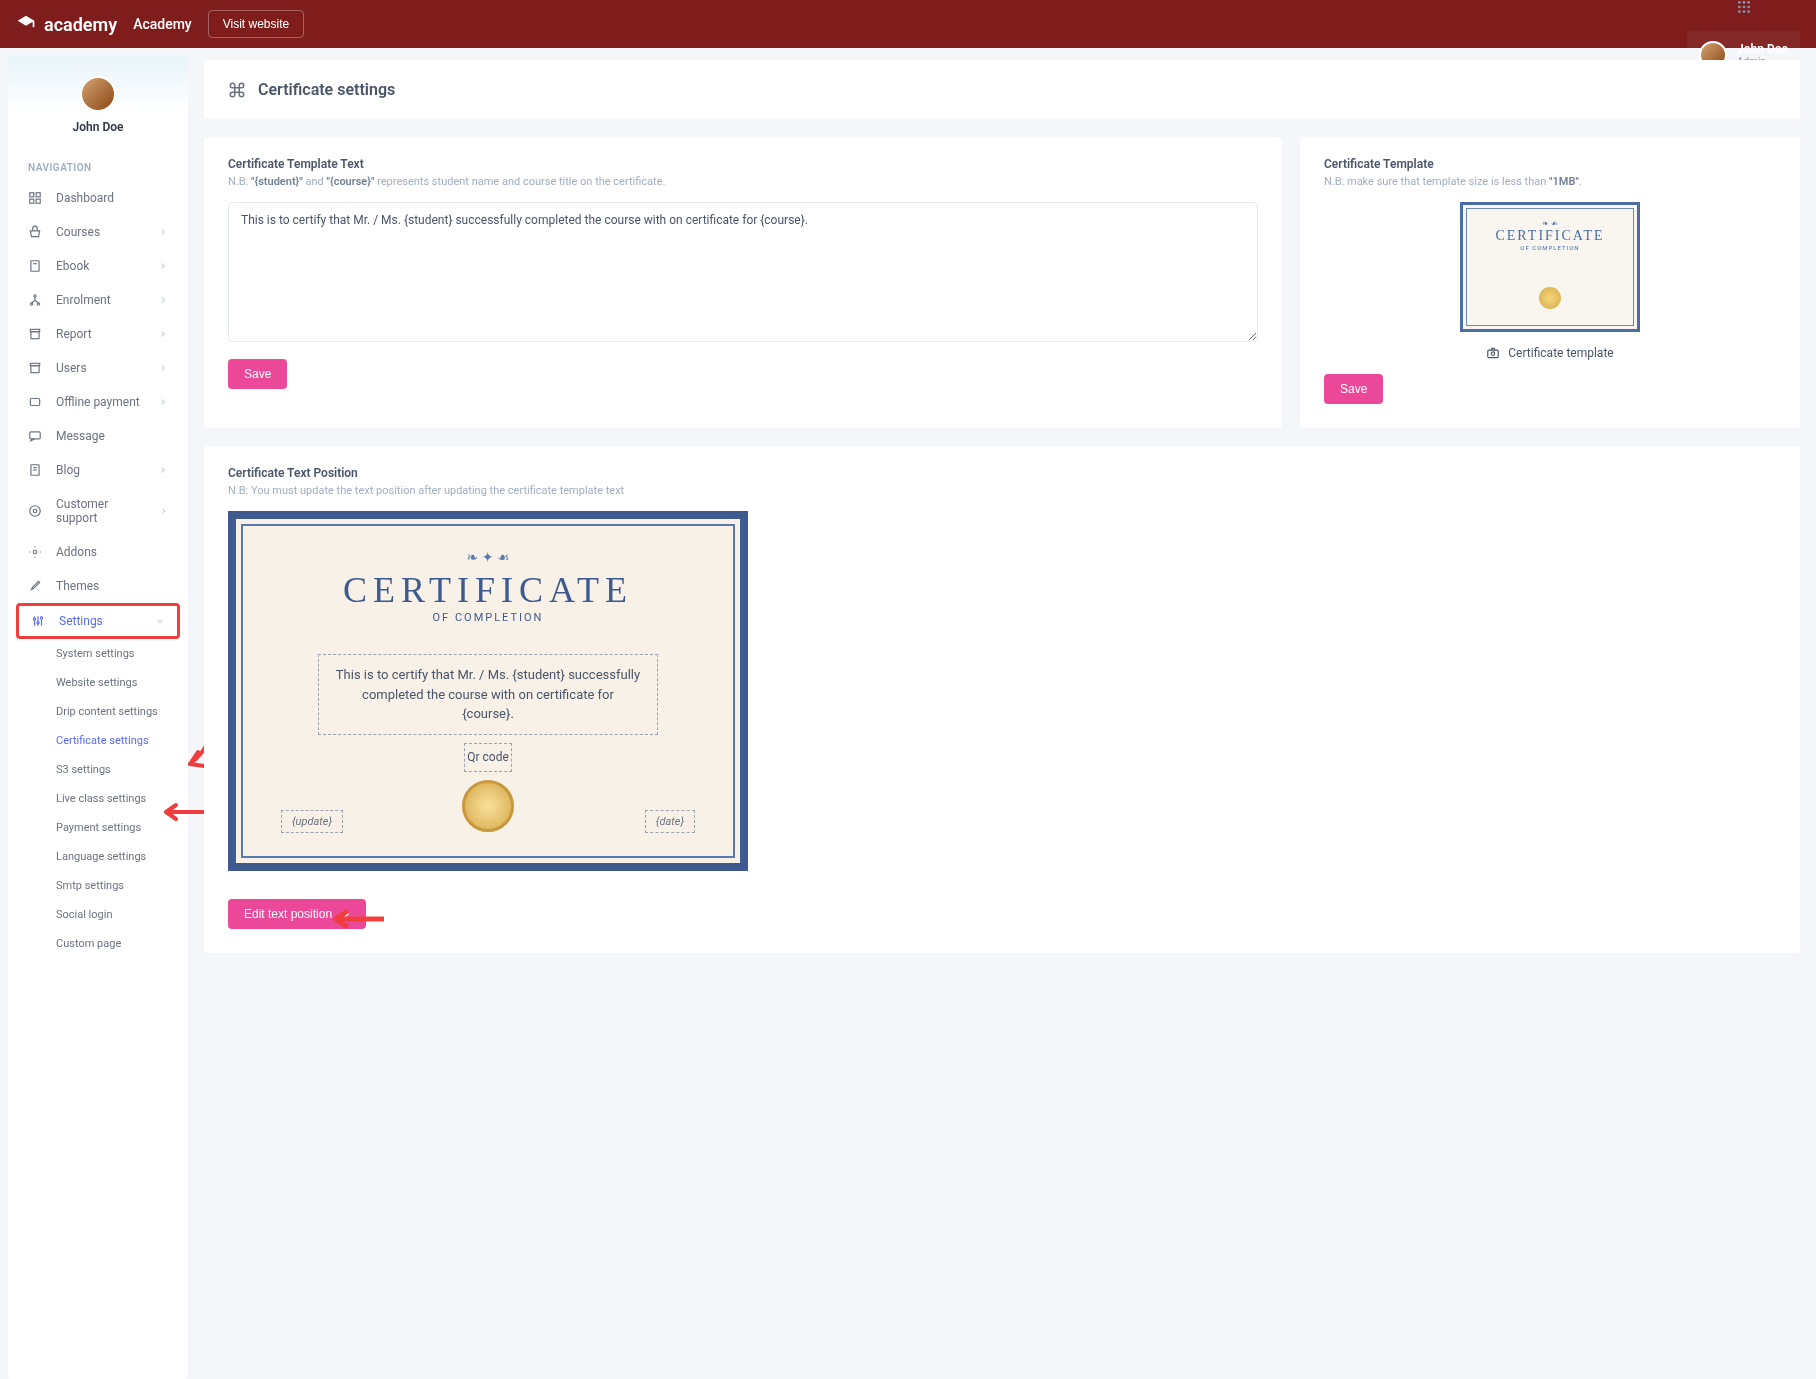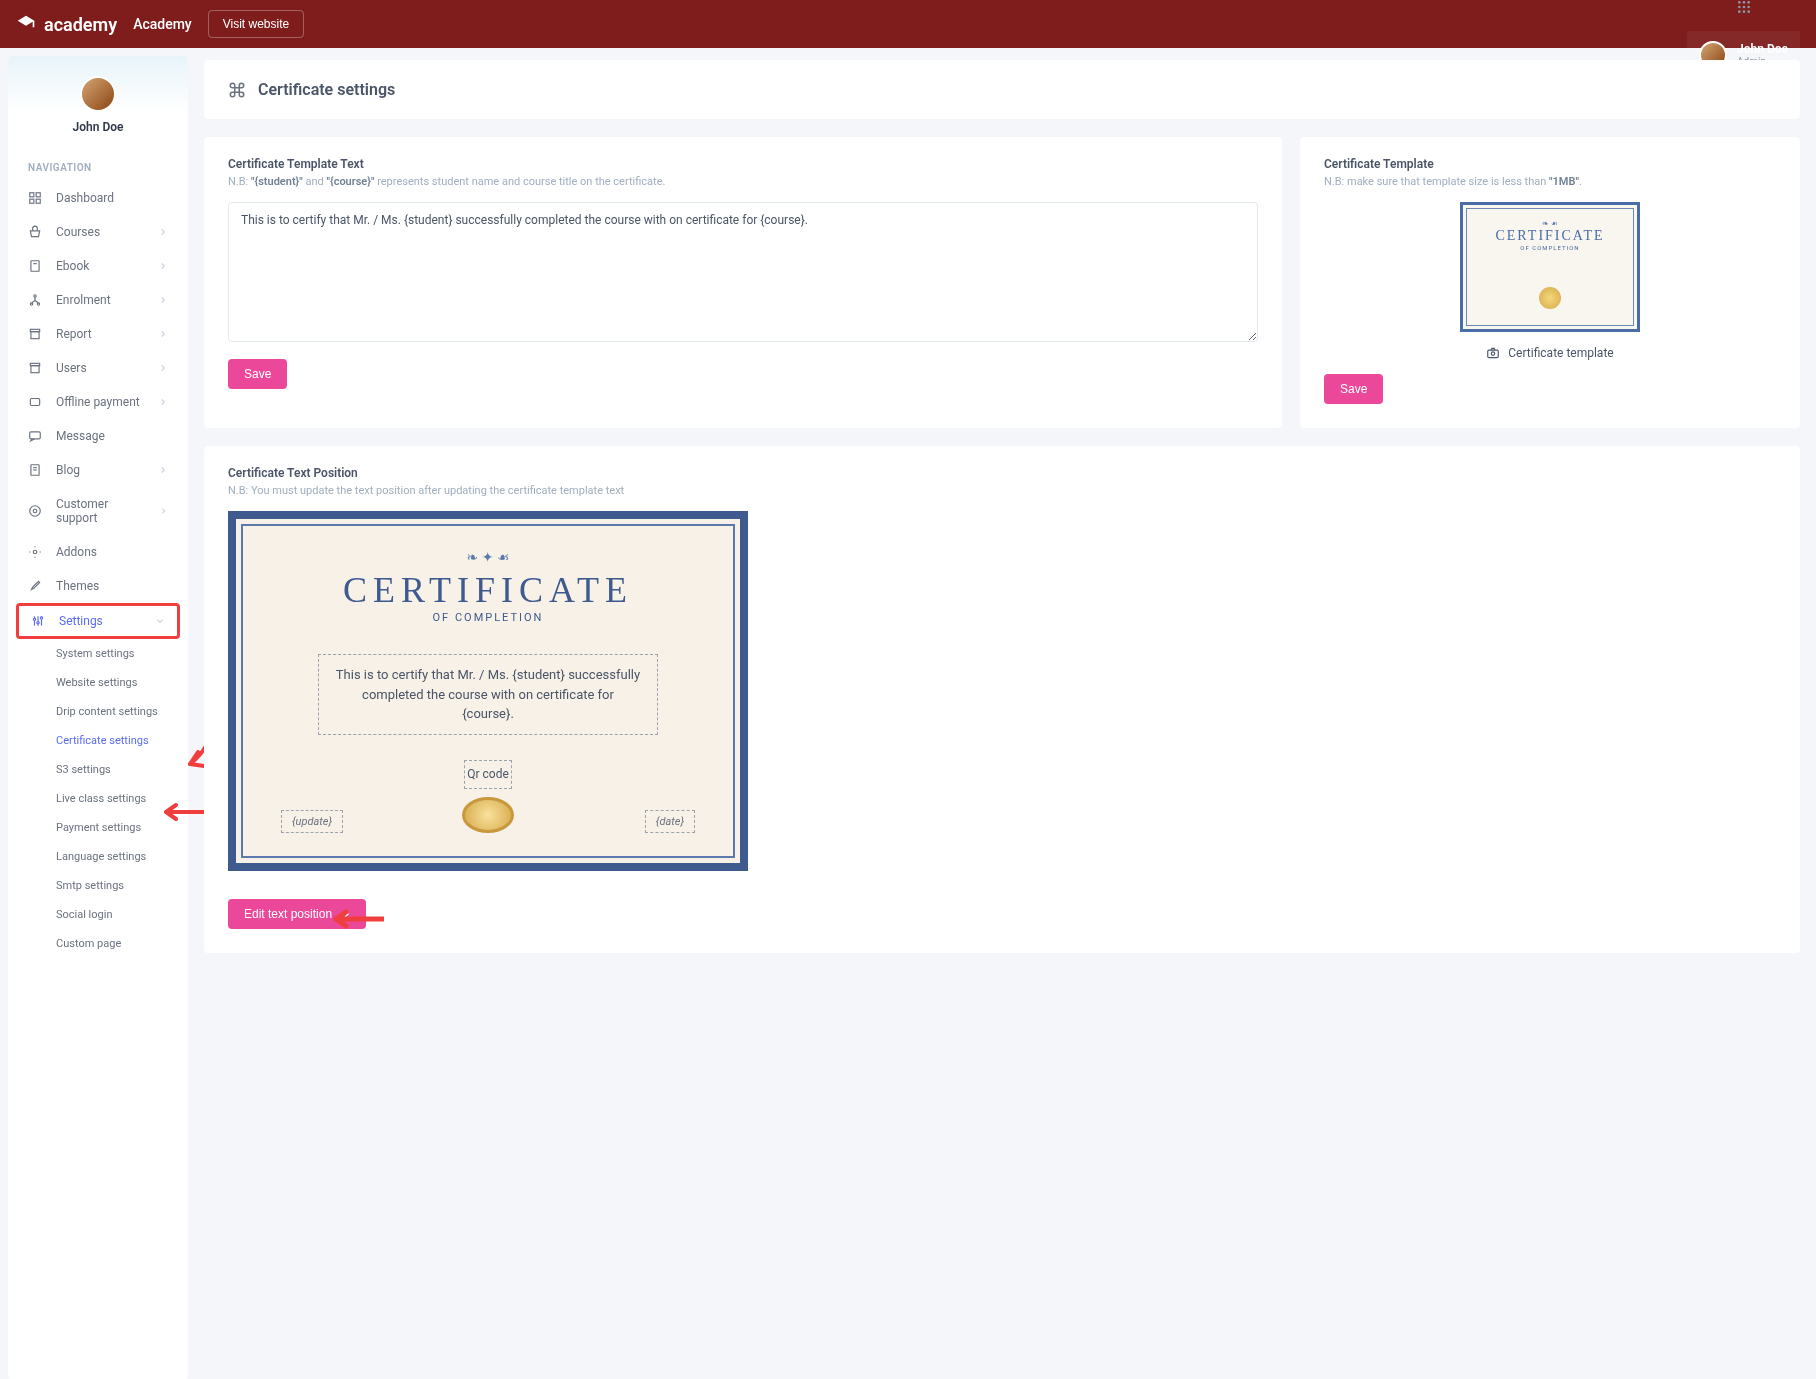--- a/index.html
+++ b/index.html
@@ -348,21 +348,21 @@
       text-align: center;
       max-width: 340px;
       line-height: 1.5;
     }
     .cert-qr-box {
       border: 1px dashed #9ca3af;
       padding: 6px 2px;
       font-size: 12px;
       color: #4a5568;
       text-align: center;
-      margin-top: 25px;
+      margin-top: 8px;
       line-height: 1.3;
     }
     .cert-seal-large {
       width: 52px;
       height: 52px;
       border-radius: 50%;
       background: radial-gradient(circle, #fae19c, #d4a849);
       border: 3px solid #c9983d;
       margin-top: 8px;
     }

